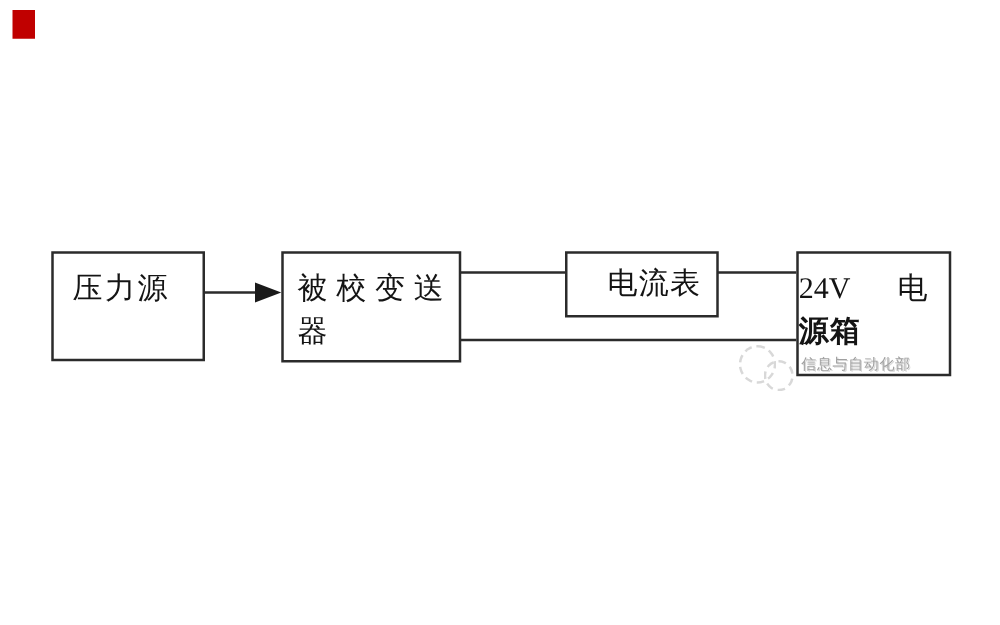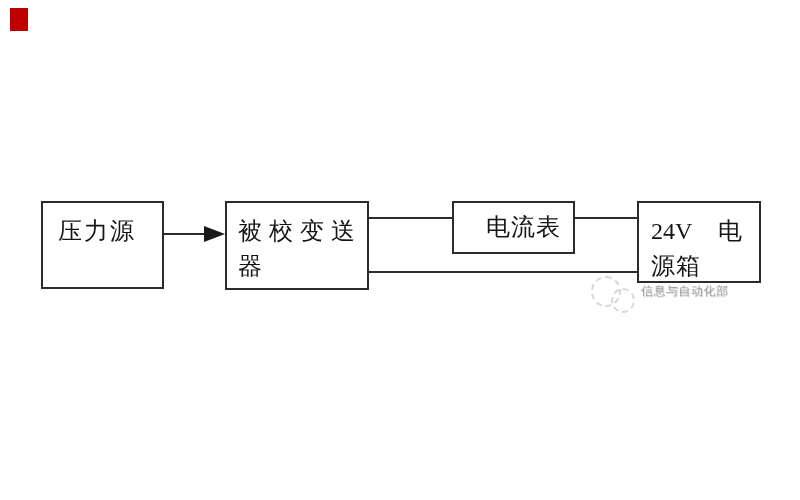--- a/index.html
+++ b/index.html
@@ -38,25 +38,25 @@
     padding: 11px 0 0 11px;
   }
   .box-transmitter .l1 { letter-spacing: 7px; }
   .box-ammeter {
     left: 452px; top: 201px; width: 123px; height: 53px;
     display: flex; align-items: center; justify-content: center;
     letter-spacing: 1px;
     padding-left: 20px;
   }
   .box-power {
-    left: 637px; top: 201px; width: 124px; height: 82px;
-    padding: 11px 17px 0 12px;
+    left: 637px; top: 201px; width: 124px; height: 100px;
+    padding: 11px 17px 0 0;
   }
   .box-power .l1 { display: flex; justify-content: space-between; }
-  .box-power .l2 { letter-spacing: 1px; }
+  .box-power .l2 { letter-spacing: 1px; font-weight: bold; }
 
   .hline {
     position: absolute; height: 2px;
     background: #2b2b2b;
   }
   .arrow-shaft { left: 163px; top: 233px; width: 44px; }
   .line-trans-ammeter { left: 368px; top: 217px; width: 84px; }
   .line-ammeter-power { left: 574px; top: 217px; width: 63px; }
   .line-trans-power   { left: 368px; top: 271px; width: 269px; }
 

